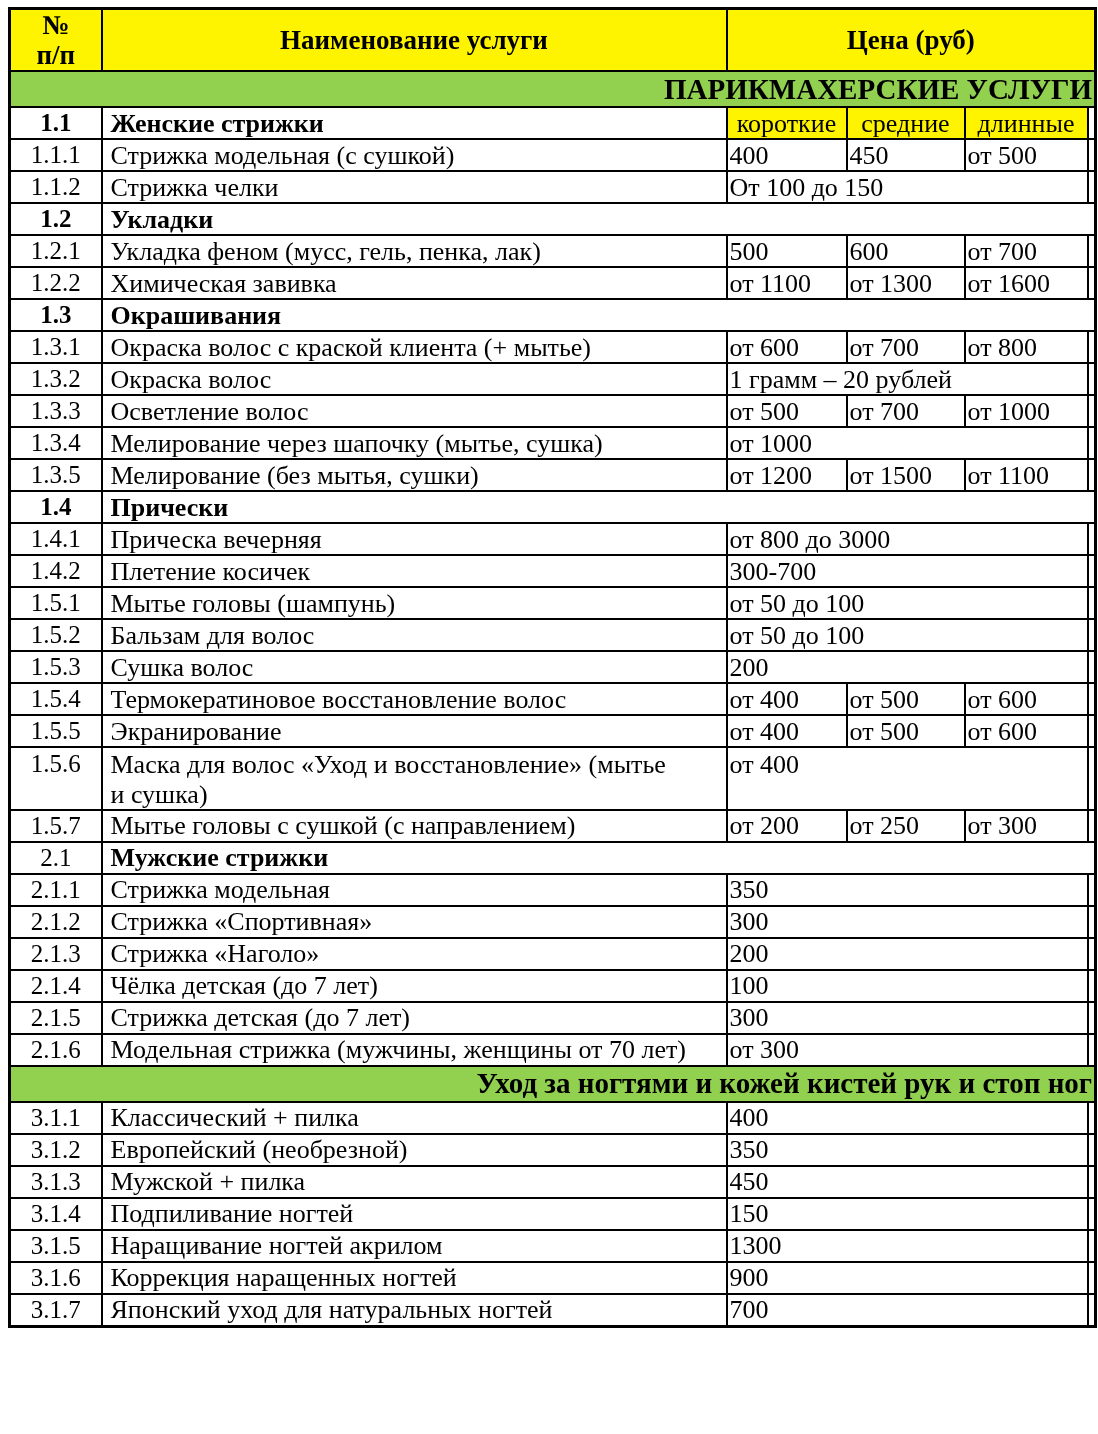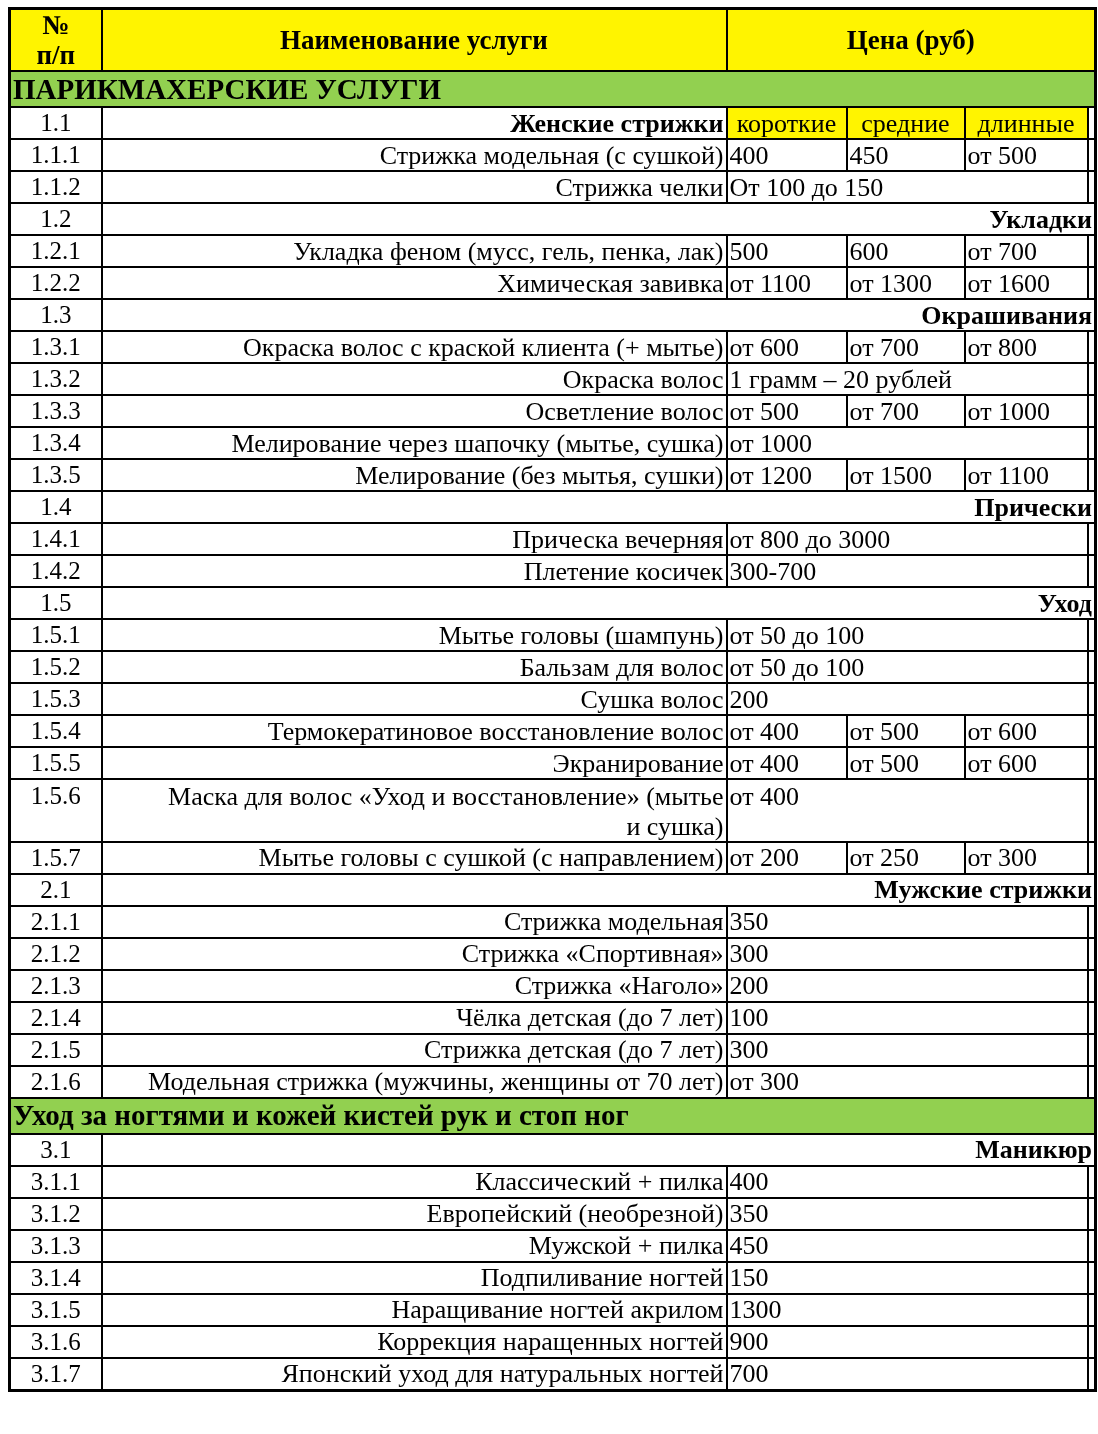--- a/index.html
+++ b/index.html
@@ -36,29 +36,29 @@
     background:var(--yellow);
     font-weight:bold;
     text-align:center;
     font-size:27px;
     height:54px;
   }
   
   tr.section td{
     background:var(--green);
     font-weight:bold;
-    text-align:left;
+    text-align:right;
     font-size:29px;
     height:34px;
   }
   tr.row td{height:30px;}
   tr.row.tall td{height:56px;vertical-align:top;padding-top:2px;}
   td.num{text-align:center;font-size:25px;}
-  td.num.b{font-weight:normal;margin-top:16px;}
-  td.name{text-align:right;padding-left:8px;white-space:pre-line;}
+  td.num.b{font-weight:bold;margin-top:16px;}
+  td.name{text-align:left;padding-left:8px;white-space:pre-line;}
   td.name.b{font-weight:bold;}
   td.price{}
   td.ysub{background:var(--yellow);text-align:center;font-size:26px;}
   td.spacer{padding:0;}
 </style>
 </head>
 <body>
 
 <div class="page">
   <table class="price">
@@ -176,24 +176,20 @@
           <td class="price" colspan="3">от 800 до 3000</td>
           <td class="spacer"></td>
         </tr>
         <tr class="row">
           <td class="num">1.4.2</td>
           <td class="name">Плетение косичек</td>
           <td class="price" colspan="3">300-700</td>
           <td class="spacer"></td>
         </tr>
         <tr class="row">
-          <td class="num b">1.5</td>
-          <td class="name b" colspan="5">Уход</td>
-        </tr>
-        <tr class="row">
           <td class="num">1.5.1</td>
           <td class="name">Мытье головы (шампунь)</td>
           <td class="price" colspan="3">от 50 до 100</td>
           <td class="spacer"></td>
         </tr>
         <tr class="row">
           <td class="num">1.5.2</td>
           <td class="name">Бальзам для волос</td>
           <td class="price" colspan="3">от 50 до 100</td>
           <td class="spacer"></td>
@@ -272,24 +268,20 @@
         <tr class="row">
           <td class="num">2.1.6</td>
           <td class="name">Модельная стрижка (мужчины, женщины от 70 лет)</td>
           <td class="price" colspan="3">от 300</td>
           <td class="spacer"></td>
         </tr>
         <tr class="section">
           <td colspan="6">Уход за ногтями и кожей кистей рук и стоп ног</td>
         </tr>
         <tr class="row">
-          <td class="num b">3.1</td>
-          <td class="name b" colspan="5">Маникюр</td>
-        </tr>
-        <tr class="row">
           <td class="num">3.1.1</td>
           <td class="name">Классический + пилка</td>
           <td class="price" colspan="3">400</td>
           <td class="spacer"></td>
         </tr>
         <tr class="row">
           <td class="num">3.1.2</td>
           <td class="name">Европейский (необрезной)</td>
           <td class="price" colspan="3">350</td>
           <td class="spacer"></td>

